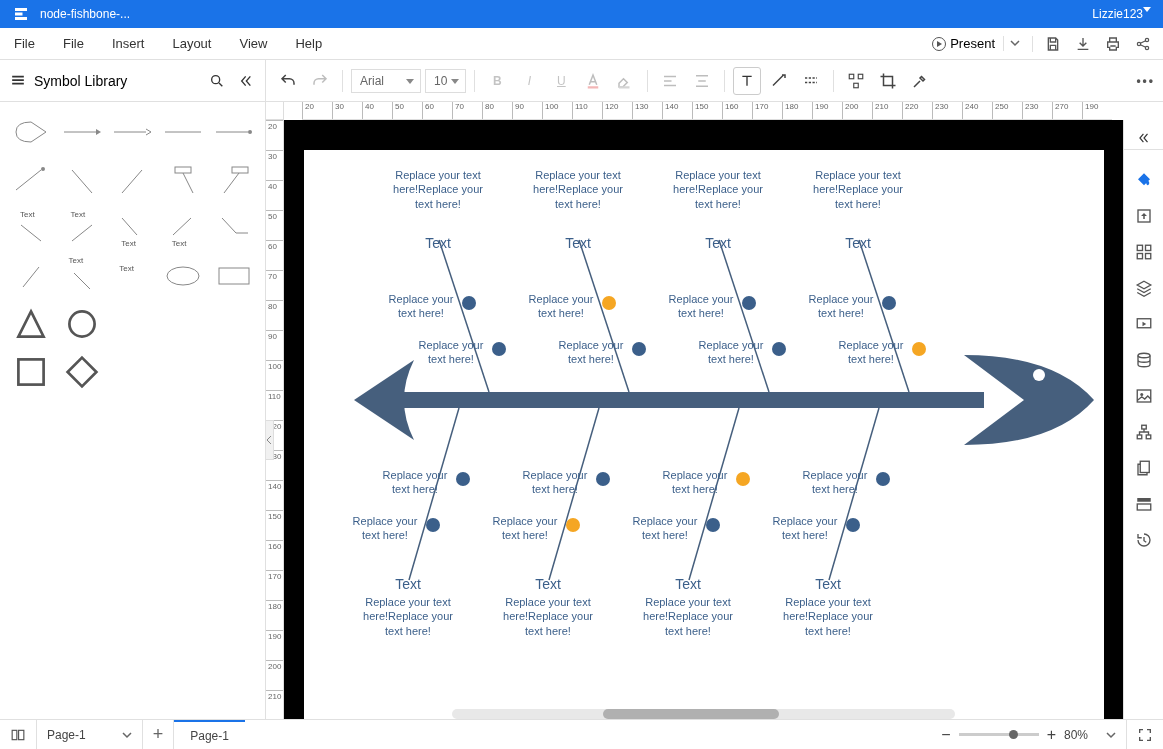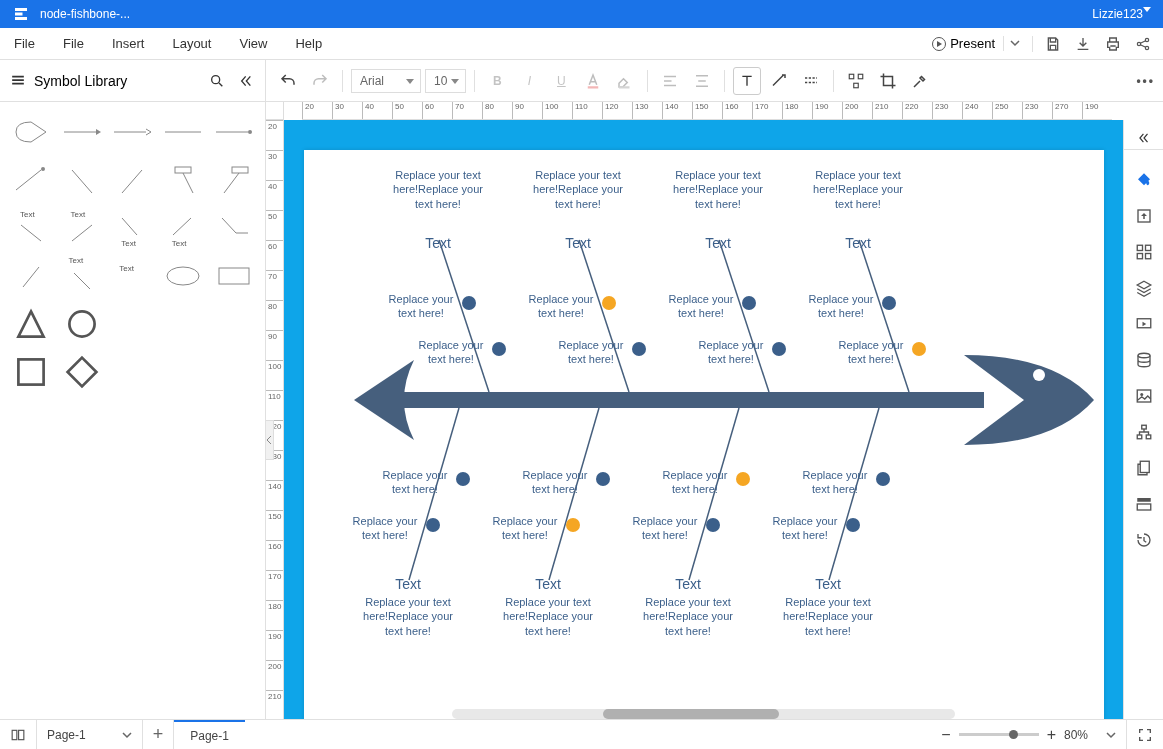--- a/index.html
+++ b/index.html
@@ -52,21 +52,21 @@
 .tb-more { margin-left:auto; letter-spacing:2px; font-weight:bold; cursor:pointer; }
 
 
 .canvas-row { flex:1; display:flex; position:relative; overflow:hidden; }
 .collapse-handle { position:absolute; left:-1px; top:50%; width:9px; height:40px; background:#f1f1f1; border:1px solid #ddd; border-left:none; z-index:5; cursor:pointer; display:flex; align-items:center; justify-content:center; }
 .ruler-h { height:18px; background:#fff; border-bottom:1px solid #ddd; display:flex; position:relative; margin-left:18px; overflow:hidden; }
 .ruler-h .tick { position:relative; width:30px; flex-shrink:0; border-left:1px solid #bbb; font-size:8px; color:#666; padding-left:2px; }
 .ruler-v { width:18px; background:#fff; border-right:1px solid #ddd; overflow:hidden; }
 .ruler-v .tick { height:30px; border-top:1px solid #bbb; font-size:8px; color:#666; padding-top:1px; padding-left:2px; }
 .ruler-corner { width:18px; height:18px; border-right:1px solid #ddd; border-bottom:1px solid #ddd; }
-.canvas-viewport { flex:1; background:#0ea5e9; position:relative; overflow:hidden; }
+.canvas-viewport { flex:1; background:#000000; position:relative; overflow:hidden; }
 .canvas-page { position:absolute; left:20px; top:30px; width:800px; height:660px; background:#fff; box-shadow:0 0 4px rgba(0,0,0,.15); }
 
 
 .right-rail { width:40px; border-left:1px solid #e0e0e0; display:flex; flex-direction:column; align-items:center; padding-top:6px; gap:16px; }
 .right-rail .expand { width:100%; height:24px; display:flex; align-items:center; justify-content:center; cursor:pointer; border-bottom:1px solid #e0e0e0; margin-bottom:4px; }
 .rail-icon { width:20px; height:20px; cursor:pointer; color:#555; display:flex; align-items:center; justify-content:center; }
 .rail-icon.active svg { fill:#1a73e8; }
 
 
 .statusbar { height:30px; border-top:1px solid #e0e0e0; display:flex; align-items:center; font-size:12px; color:#444; }

